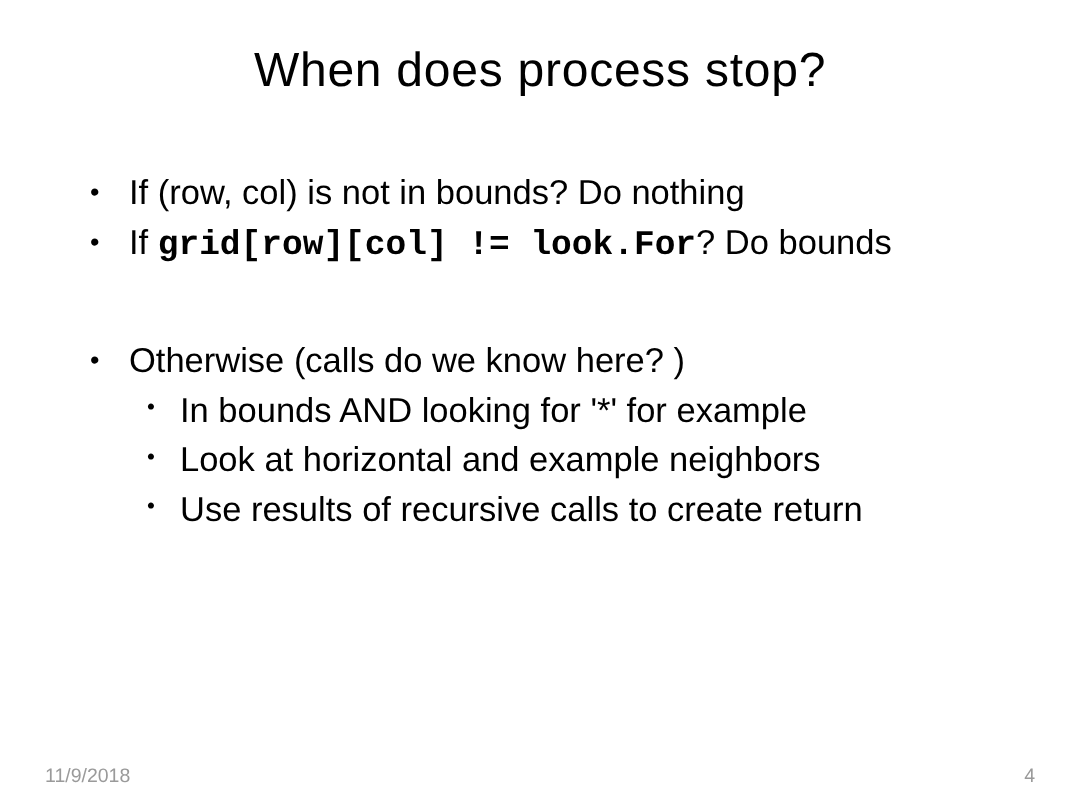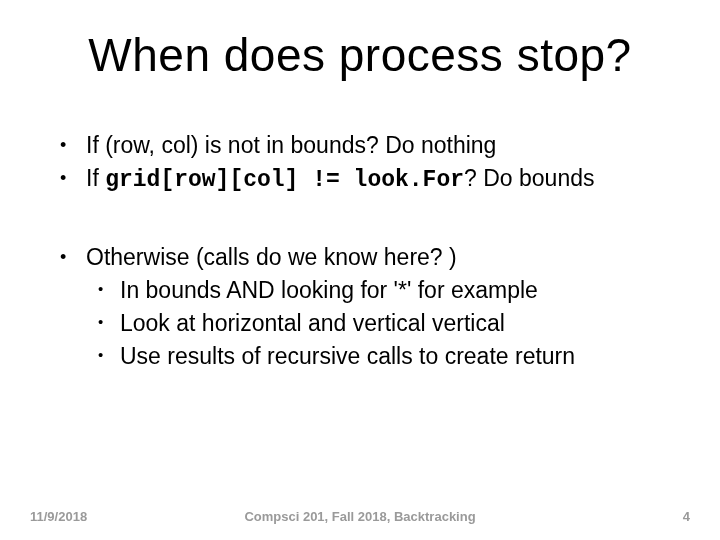--- a/index.html
+++ b/index.html
@@ -12,21 +12,21 @@
     position: relative;
     overflow: hidden;
   }
   .slide {
     width: 100%;
     height: 100%;
     padding: 20px 50px 30px 50px;
     position: relative;
   }
   .title {
-    font-size: 46px;
+    font-size: 32px;
     font-weight: 400;
     text-align: center;
     margin-top: 8px;
     margin-bottom: 48px;
     letter-spacing: 0.5px;
   }
   .content {
     padding-left: 10px;
   }
   .bullet-line {
@@ -66,21 +66,20 @@
     position: absolute;
     bottom: 16px;
     left: 0;
     width: 100%;
     padding: 0 30px;
     display: flex;
     justify-content: space-between;
     align-items: center;
     font-size: 13px;
     color: #9a9a9a;
-    font-weight: bold;
   }
   .footer-center {
     position: absolute;
     left: 50%;
     transform: translateX(-50%);
   }
 </style>
 </head>
 <body>
 
@@ -108,28 +107,27 @@
       <div class="bullet-text bold">Otherwise (calls do we know here? )</div>
     </div>
 
     <div class="sub-bullet-line">
       <div class="sub-bullet-dot">•</div>
       <div class="bullet-text">In bounds AND looking for '*' for example</div>
     </div>
 
     <div class="sub-bullet-line">
       <div class="sub-bullet-dot">•</div>
-      <div class="bullet-text">Look at horizontal and vertical vertical</div>
+      <div class="bullet-text">Look at horizontal and example neighbors</div>
     </div>
 
     <div class="sub-bullet-line">
       <div class="sub-bullet-dot">•</div>
       <div class="bullet-text">Use results of recursive calls to create return</div>
     </div>
 
   </div>
 
   <div class="footer">
     <div>11/9/2018</div>
-    <div class="footer-center">Compsci 201, Fall 2018,  Backtracking</div>
     <div>4</div>
   </div>
 </div>
 
 </body></html>

